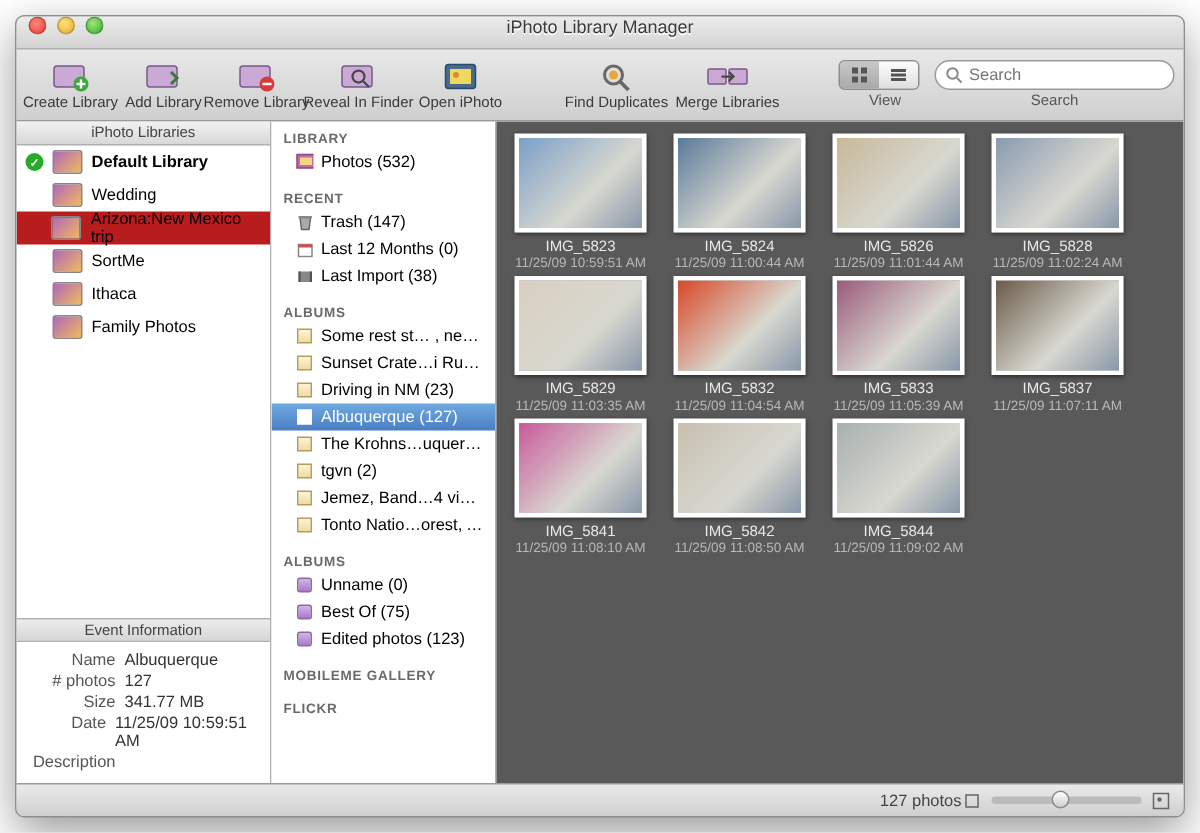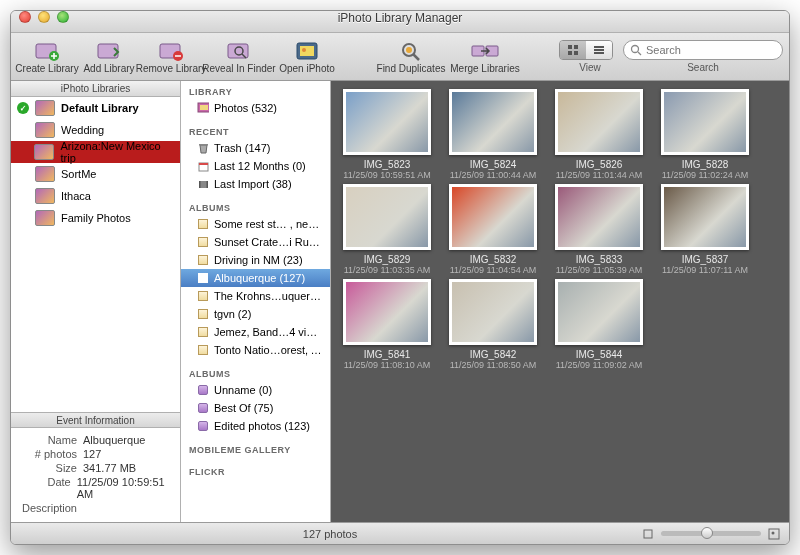--- a/index.html
+++ b/index.html
@@ -44,21 +44,21 @@
 .mid .item.sel{background:linear-gradient(#6fa9e0,#4a7ec4);color:#fff}
 .mid .item .mico{width:12px;height:12px;flex-shrink:0;display:flex;align-items:center;justify-content:center}
 .mid .item .txt{overflow:hidden;text-overflow:ellipsis}
 .grid{flex:1;background:#595959;overflow-y:auto;padding:8px 4px}
 .gridinner{display:flex;flex-wrap:wrap;gap:4px 2px}
 .thumb{width:104px;display:flex;flex-direction:column;align-items:center;cursor:pointer}
 .thumb .img{width:88px;height:66px;border:3px solid #fff;box-shadow:0 1px 3px rgba(0,0,0,.5);background:#7a8fa8}
 .thumb .cap{color:#e8e8e8;font-size:10px;margin-top:4px;text-align:center}
 .thumb .date{color:#b8b8b8;font-size:9px;text-align:center}
 .statusbar{height:22px;background:linear-gradient(#eaeaea,#cfcfcf);border-top:1px solid #9a9a9a;display:flex;align-items:center;padding:0 8px;font-size:10px;color:#444}
-.statusbar .center{flex:1;text-align:center}
+.statusbar .center{flex:1;text-align:right}
 .slider{width:100px;height:5px;background:#bbb;border-radius:3px;margin:0 6px;position:relative}
 .slider .knob{position:absolute;top:-4px;left:40px;width:12px;height:12px;border-radius:50%;background:linear-gradient(#fff,#ccc);border:1px solid #888}
 .miniico{width:14px;height:14px;display:flex;align-items:center;justify-content:center;color:#555}
 svg{display:block}
 .evbox{width:10px;height:10px;border:1px solid #b89a5a;background:linear-gradient(#fdf3d8,#f0dca0);flex-shrink:0}
 .evbox.sel{border-color:#fff;background:#fff}
 .albox{width:10px;height:10px;border-radius:2px;background:linear-gradient(#d4b4e8,#a878c8);border:1px solid #8a6aa8;flex-shrink:0}
 </style>
 </head>
 <body>

